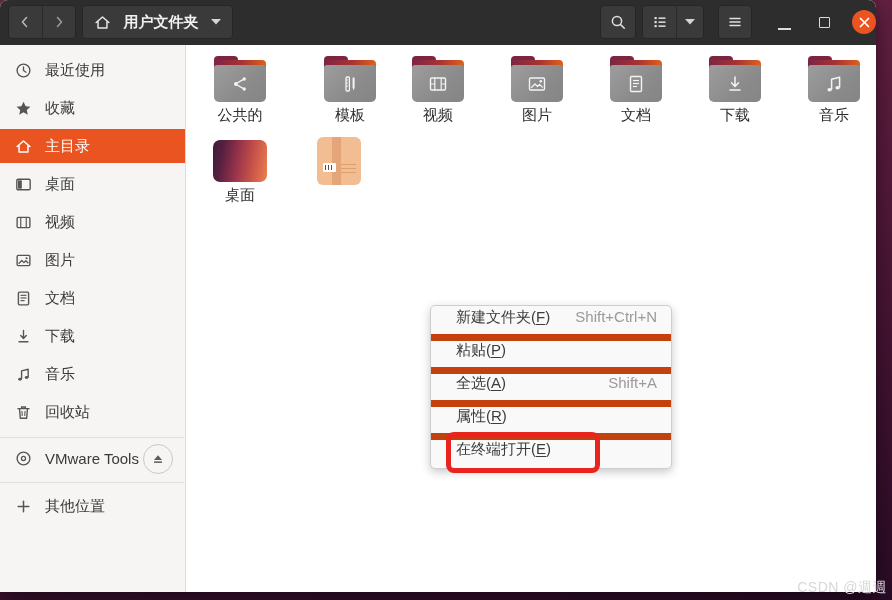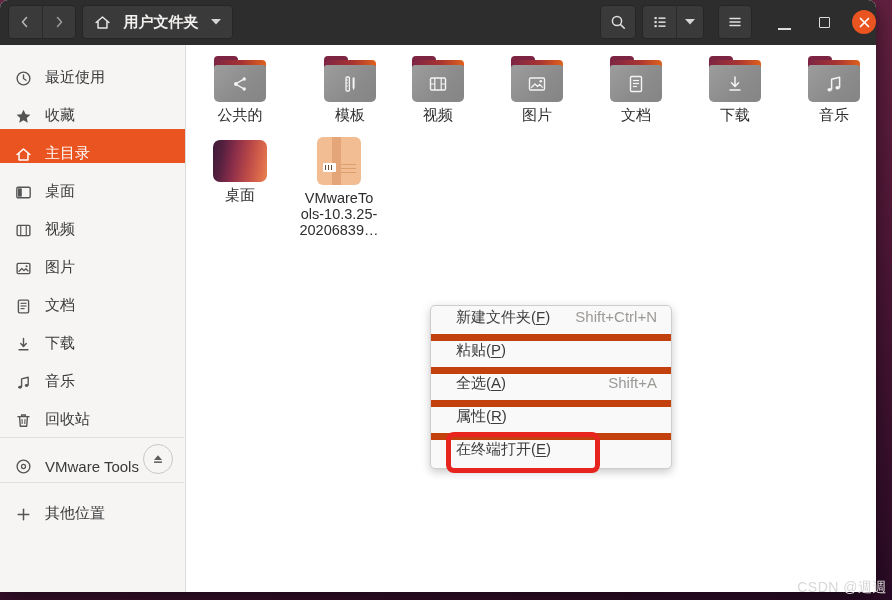--- a/index.html
+++ b/index.html
@@ -33,21 +33,21 @@
   .viewgroup .seg.caret{width:26px;border-left:1px solid #2a2a2a}
   .menubtn{left:718px;width:34px}
   .ctl-min{position:absolute;left:778px;top:28px;width:13px;height:2px;background:#dcdcdc}
   .ctl-max{position:absolute;left:819px;top:17px;width:11px;height:11px;border:1.5px solid #dcdcdc;border-radius:1px;box-sizing:border-box}
   .ctl-close{position:absolute;left:852px;top:10px;width:24px;height:24px;border-radius:50%;
     background:#E95420;display:flex;align-items:center;justify-content:center}
 
   
   .sidebar{position:absolute;left:0;top:45px;width:186px;bottom:0;
     background:#f6f5f4;border-right:1px solid #dcdcdc;box-sizing:border-box}
-  .s-item{position:absolute;left:0;right:0;height:34px;display:flex;align-items:flex-end;
+  .s-item{position:absolute;left:0;right:0;height:34px;display:flex;align-items:center;
     padding-left:14px;gap:13px;color:#3a3a3a;font-size:15px;box-sizing:border-box}
   .s-item .sic{width:18px;height:18px;display:flex;align-items:center;justify-content:center;color:#555}
   .s-item.selected{background:#E95420;color:#fff}
   .s-item.selected .sic{color:#fff}
   .s-sep{position:absolute;left:0;right:1px;height:1px;background:#e1e0df}
   .ejectbtn{position:absolute;right:12px;top:3px;width:28px;height:28px;border-radius:50%;
     border:1px solid #c9c8c6;display:flex;align-items:center;justify-content:center;color:#5c5c5c;background:transparent}
 
   
   .main{position:absolute;left:187px;top:45px;width:689px;bottom:0;background:#ffffff}
@@ -466,23 +466,20 @@
         <div class="desk"></div>
         <div class="flabel">桌面</div>
       </div>
 
       <div class="cell" style="left:107px;top:92px">
         <div class="pkg">
           <div class="stripe"></div>
             <div class="bc"></div>
             <div class="tlines"></div>
         </div>
-        <div class="flabel multi">VMwareTo
-ols-10.3.25-
-20206839…</div>
       </div>
 
       <div class="cmenu" style="position:absolute;left:243px;top:260px">
         <div class="m-item">
           <span><span>新建文件夹(</span><span class="mn">F</span><span>)</span></span>
           <span class="shortcut">Shift+Ctrl+N</span>
         </div>
         <div class="m-item">
           <span><span>粘贴(</span><span class="mn">P</span><span>)</span></span>
           <span class="shortcut"></span>

